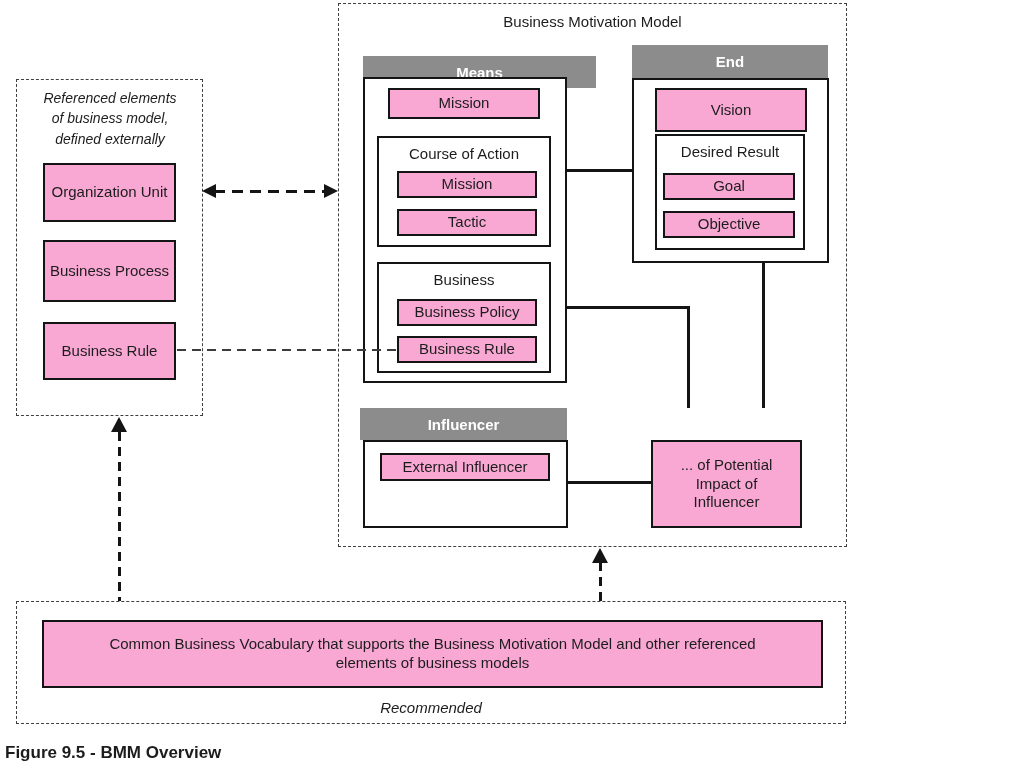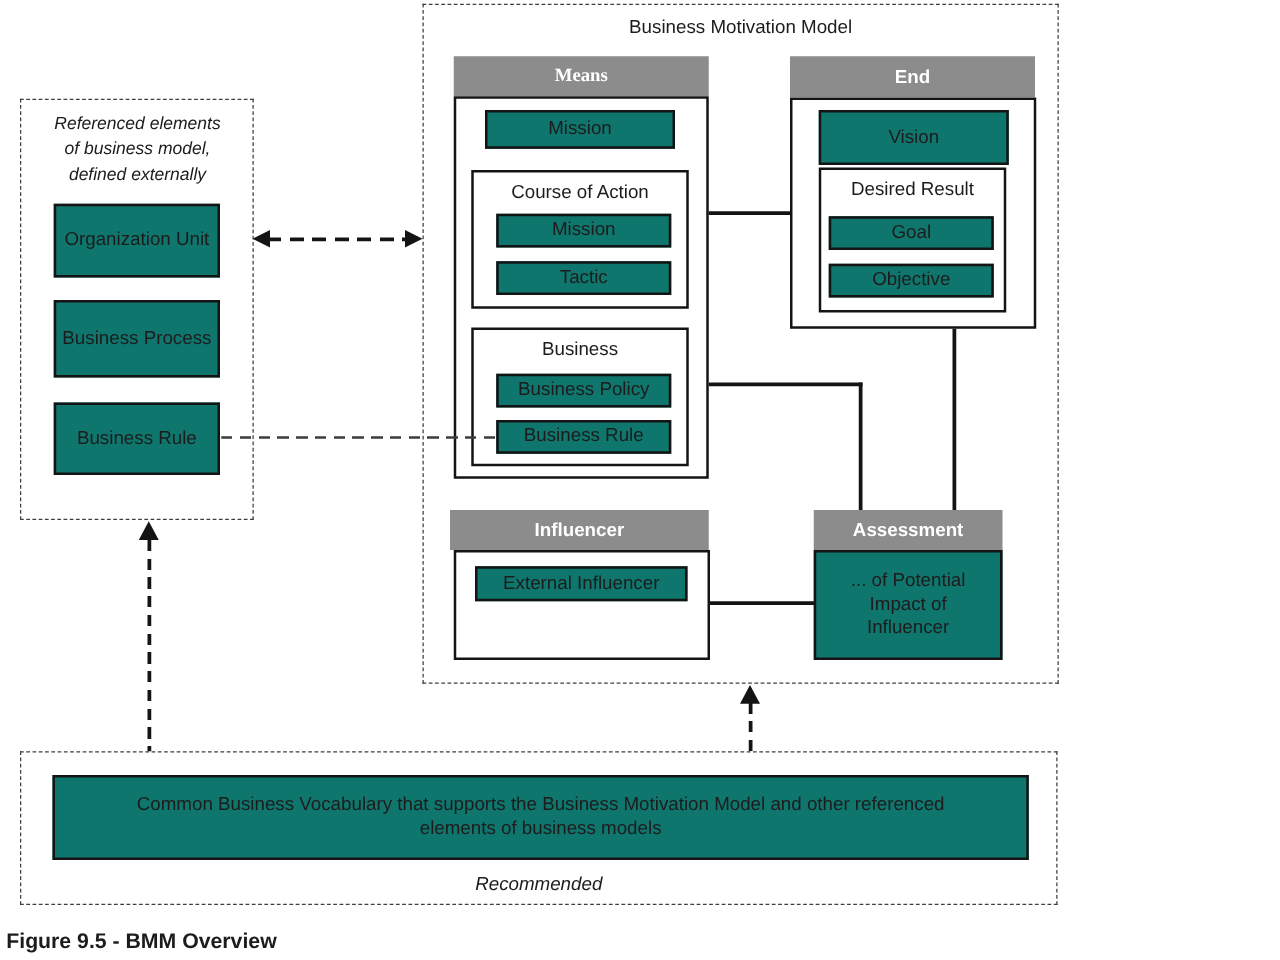--- a/index.html
+++ b/index.html
@@ -16,21 +16,21 @@
     overflow: hidden;
   }
   .dashed-panel {
     position: absolute;
     border: 1px dashed #3f3f3f;
     background: transparent;
   }
   .solid-box {
     position: absolute;
     border: 2px solid #141414;
-    background: #0f766e;
+    background: #f9a8d4;
     display: flex;
     align-items: center;
     justify-content: center;
     text-align: center;
     font-size: 15px;
     line-height: 1.25;
   }
   .group-box {
     position: absolute;
     border: 2px solid #141414;
@@ -119,21 +119,21 @@
   <div class="italic-note" style="left:24px; top:88px; width:172px;">Referenced elements
 of business model,
 defined externally</div>
   <div class="solid-box" style="left:43px; top:240px; width:133px; height:62px;">Business Process</div>
   <div class="solid-box" style="left:43px; top:163px; width:133px; height:59px;">Organization Unit</div>
   <div class="solid-box" style="left:43px; top:322px; width:133px; height:58px;">Business Rule</div>
 
   <div class="dashed-panel" style="left:338px; top:3px; width:509px; height:544px;"></div>
   <div class="diagram-title" style="left:338px; top:13px; width:509px;">Business Motivation Model</div>
 
-  <div class="gray-header" style="left:363px; top:45px; width:204px; height:32px;font-family:Liberation Serif, serif;">Means</div>
+  <div class="gray-header" style="left:363px; top:56px; width:233px; height:32px;">Means</div>
   <div class="container-body" style="left:363px; top:77px; width:204px; height:306px;"></div>
   <div class="solid-box" style="left:388px; top:88px; width:152px; height:31px;">Mission</div>
 
   <div class="group-box" style="left:377px; top:136px; width:174px; height:111px;">
     <div class="group-label">Course of Action</div>
   </div>
   <div class="solid-box" style="left:397px; top:171px; width:140px; height:27px;">Mission</div>
   <div class="solid-box" style="left:397px; top:209px; width:140px; height:27px;">Tactic</div>
 
   <div class="group-box" style="left:377px; top:262px; width:174px; height:111px;">
@@ -149,21 +149,20 @@
   <div class="group-box" style="left:655px; top:134px; width:150px; height:116px;">
     <div class="group-label">Desired Result</div>
   </div>
   <div class="solid-box" style="left:663px; top:173px; width:132px; height:27px;">Goal</div>
   <div class="solid-box" style="left:663px; top:211px; width:132px; height:27px;">Objective</div>
 
   <div class="gray-header" style="left:360px; top:408px; width:207px; height:32px;">Influencer</div>
   <div class="container-body" style="left:363px; top:440px; width:205px; height:88px;"></div>
   <div class="solid-box" style="left:380px; top:453px; width:170px; height:28px;">External Influencer</div>
 
-  <div class="gray-header" style="left:651px; top:408px; width:151px; height:32px;">Assessment</div>
   <div class="solid-box preline" style="left:651px; top:440px; width:151px; height:88px;">... of Potential
 Impact of
 Influencer</div>
 
   <div class="conn-thick-h" style="left:567px; top:169px; width:66px;"></div>
   <div class="conn-thick-h" style="left:567px; top:306px; width:123px;"></div>
   <div class="conn-thick-v" style="left:687px; top:306px; height:102px;"></div>
   <div class="conn-thick-v" style="left:762px; top:263px; height:145px;"></div>
   <div class="conn-thick-h" style="left:568px; top:481px; width:84px;"></div>
 

